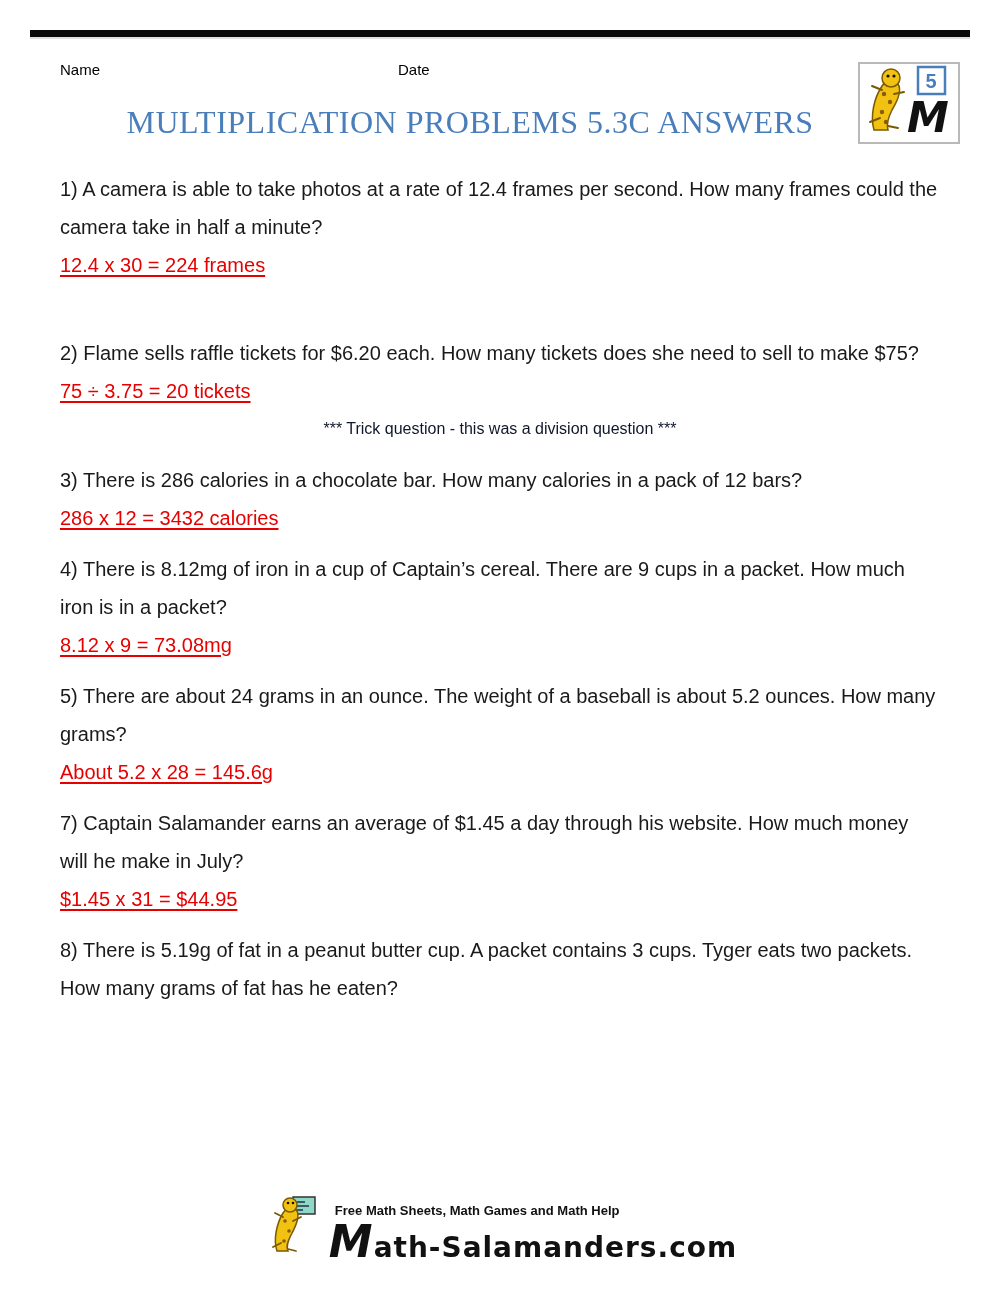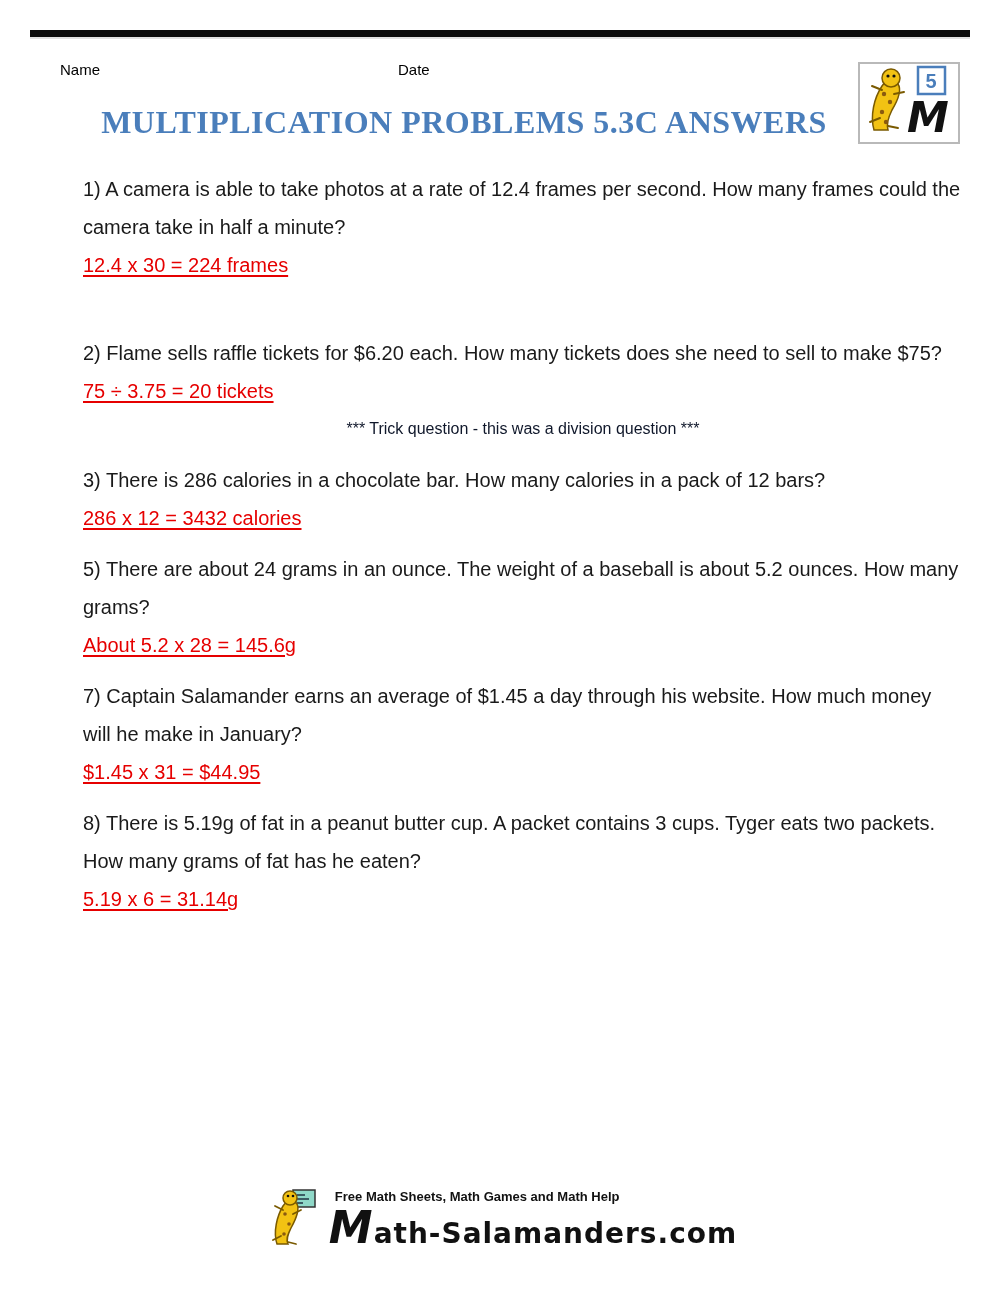--- a/index.html
+++ b/index.html
@@ -39,38 +39,37 @@
     right: 40px;
     width: 98px;
     height: 78px;
     border: 2px solid #b9b9b9;
     background: #fff;
   }
 
   .title {
     position: absolute;
     top: 104px;
-    left: 4px;
+    left: 10px;
     width: 920px;
     text-align: center;
     font-family: "Liberation Serif", serif;
-    font-weight: bold;
+    font-weight: normal;
     font-size: 32px;
     letter-spacing: 0.5px;
     color: #4a7ebb;
     margin: 0;
     white-space: nowrap;
   }
 
   .content {
     position: absolute;
     top: 170px;
     left: 60px;
     width: 880px;
-    margin-left: 23px;
   }
   .problem { margin: 0 0 13px 0; }
   .problem.extra-gap { margin-bottom: 50px; }
   .q {
     margin: 0;
     font-size: 20px;
     line-height: 38px;
     color: #1a1a1a;
   }
   .a {
@@ -97,21 +96,21 @@
     display: flex;
     justify-content: center;
     align-items: center;
   }
   .footer-icon { width: 64px; height: 64px; margin-right: 2px; }
   .footer-text { display: flex; flex-direction: column; align-items: flex-start; }
   .tagline {
     font-size: 13px;
     font-weight: bold;
     color: #111;
-    margin: 3px 0 2px 6px;
+    margin: 17px 0 2px 6px;
   }
   .site-name {
     font-family: "DejaVu Sans", sans-serif;
     font-weight: bold;
     font-size: 28px;
     letter-spacing: 1px;
     color: #111;
     margin: 0;
     line-height: 1;
   }
@@ -168,35 +167,38 @@
       <p class="q">2) Flame sells raffle tickets for $6.20 each. How many tickets does she need to sell to make $75?</p>
       <p class="a">75 ÷ 3.75 = 20 tickets</p>
       <p class="note">*** Trick question - this was a division question ***</p>
     </section>
 
     <section class="problem">
       <p class="q">3) There is 286 calories in a chocolate bar. How many calories in a pack of 12 bars?</p>
       <p class="a">286 x 12 = 3432 calories</p>
     </section>
 
+    <section class="problem">
+      <p class="q">4) There is 8.12mg of iron in a cup of Captain’s cereal. There are 9 cups in a packet. How much iron is in a packet?</p>
+      <p class="a">8.12 x 9 = 73.08mg</p>
+    </section>
 
     <section class="problem">
       <p class="q">5) There are about 24 grams in an ounce. The weight of a baseball is about 5.2 ounces. How many grams?</p>
       <p class="a">About 5.2 x 28 = 145.6g</p>
     </section>
 
 
     <section class="problem">
-      <p class="q">7) Captain Salamander earns an average of $1.45 a day through his website. How much money will he make in January?</p>
+      <p class="q">7) Captain Salamander earns an average of $1.45 a day through his website. How much money will he make in July?</p>
       <p class="a">$1.45 x 31 = $44.95</p>
     </section>
 
     <section class="problem">
       <p class="q">8) There is 5.19g of fat in a peanut butter cup. A packet contains 3 cups. Tyger eats two packets. How many grams of fat has he eaten?</p>
-      <p class="a">5.19 x 6 = 31.14g</p>
     </section>
 
   </div>
 
   <div class="footer">
     <svg class="footer-icon" viewBox="0 0 64 64">
 
       <rect x="30" y="4" width="22" height="17" fill="#8fd8c8" stroke="#333" stroke-width="1.5"></rect>
       <path d="M34 9 h8 M34 13 h12 M34 17 h6" stroke="#234" stroke-width="1.5"></path>
 

